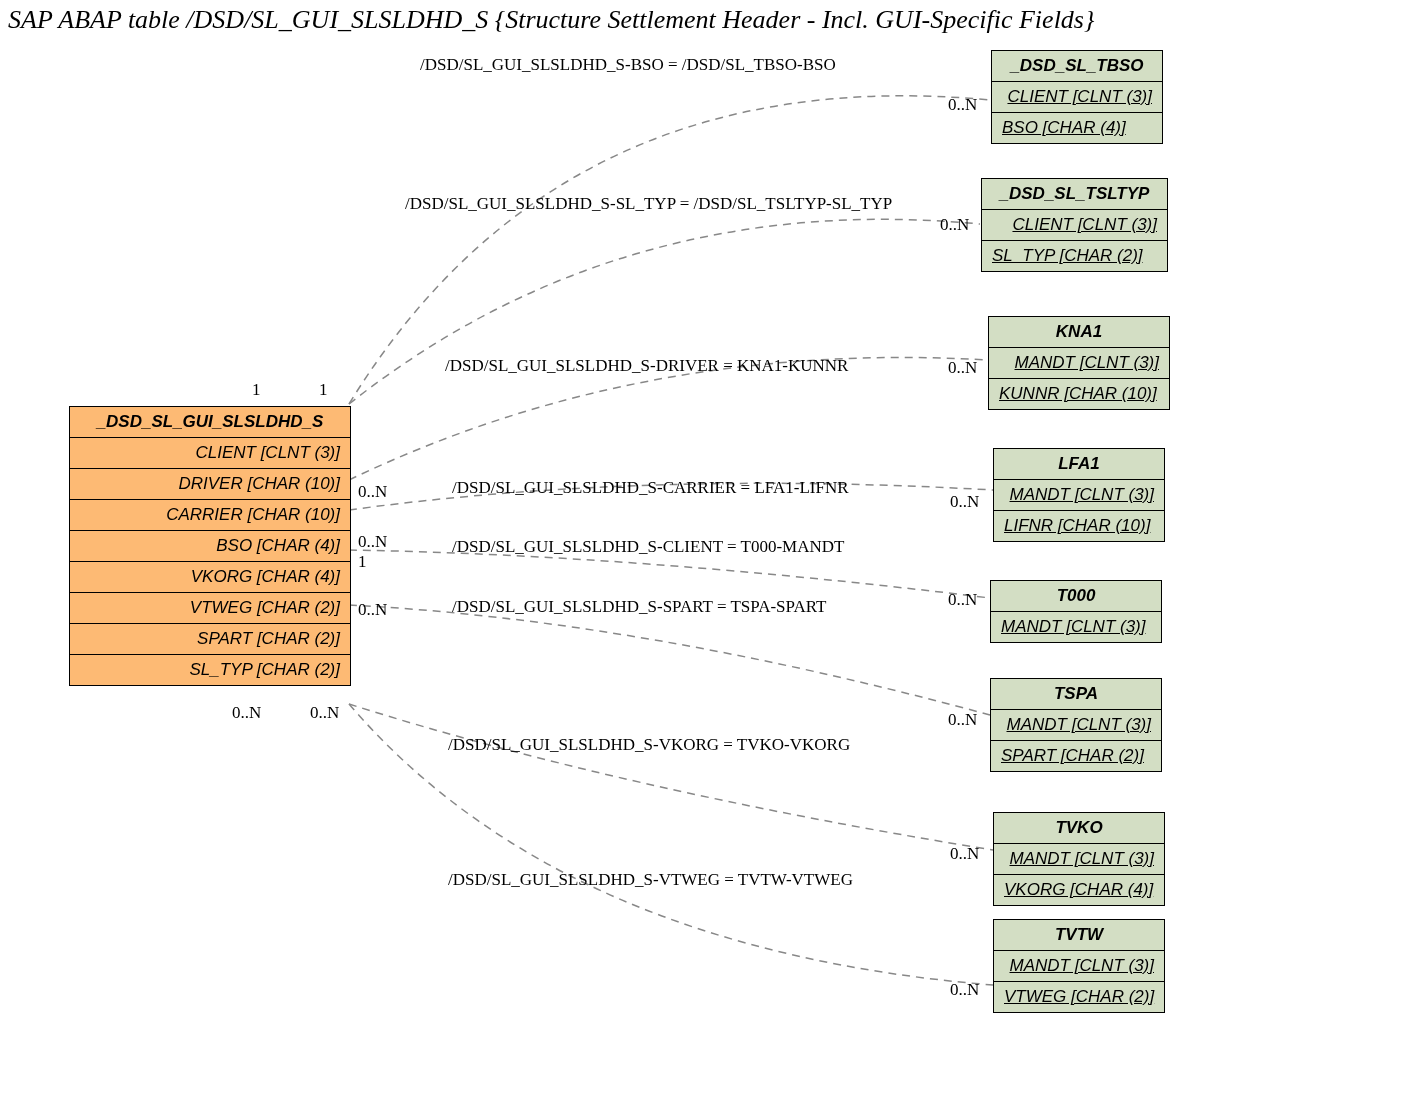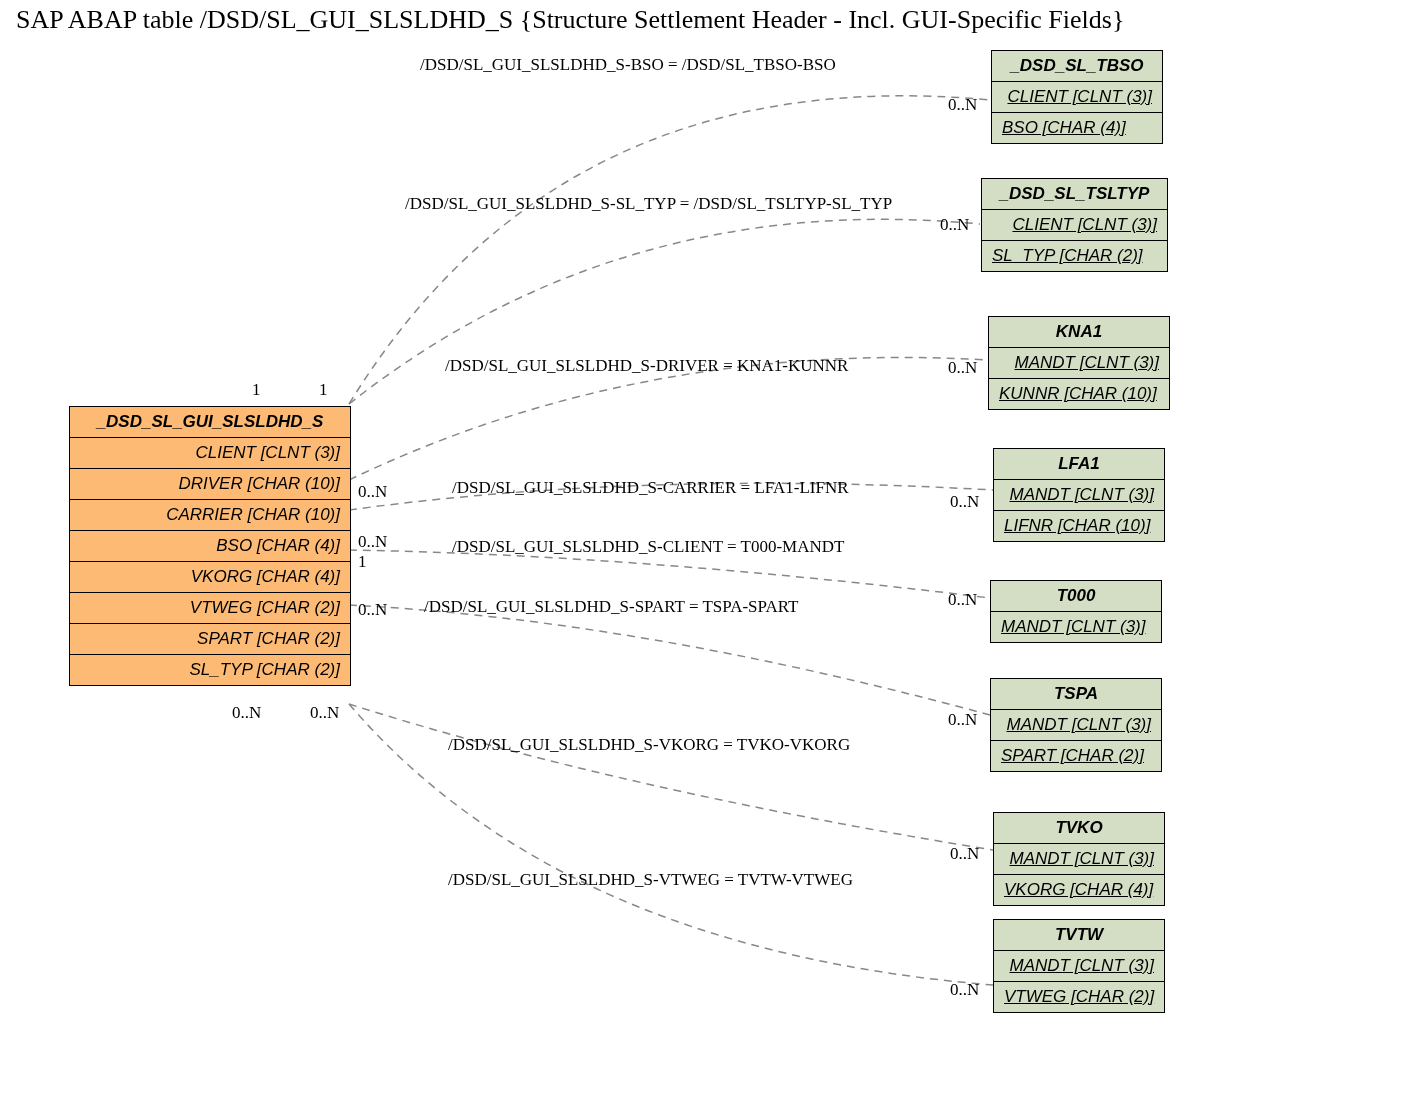--- a/index.html
+++ b/index.html
@@ -7,23 +7,24 @@
     padding: 0;
     font-family: Arial, Helvetica, sans-serif;
     background: #fff;
     width: 1415px;
     height: 1104px;
     position: relative;
   }
   .title {
     position: absolute;
     top: 5px;
-    left: 16px;
+    left: 8px;
     font-size: 26px;
     font-family: "Times New Roman", serif;
+    font-style: italic;
   }
   svg {
     position: absolute;
     top: 0;
     left: 0;
   }
   .entity {
     position: absolute;
     border: 1px solid #000;
   }
@@ -131,21 +132,21 @@
   <div class="cell entity-header">TVTW</div>
   <div class="cell fk-italic underline">MANDT [CLNT (3)]</div>
   <div class="cell underline">VTWEG [CHAR (2)]</div>
 </div>
 
 <div class="rel-label" style="left:420px; top:55px;">/DSD/SL_GUI_SLSLDHD_S-BSO = /DSD/SL_TBSO-BSO</div>
 <div class="rel-label" style="left:405px; top:194px;">/DSD/SL_GUI_SLSLDHD_S-SL_TYP = /DSD/SL_TSLTYP-SL_TYP</div>
 <div class="rel-label" style="left:445px; top:356px;">/DSD/SL_GUI_SLSLDHD_S-DRIVER = KNA1-KUNNR</div>
 <div class="rel-label" style="left:452px; top:478px;">/DSD/SL_GUI_SLSLDHD_S-CARRIER = LFA1-LIFNR</div>
 <div class="rel-label" style="left:452px; top:537px;">/DSD/SL_GUI_SLSLDHD_S-CLIENT = T000-MANDT</div>
-<div class="rel-label" style="left:424px; top:597px;">/DSD/SL_GUI_SLSLDHD_S-SPART = TSPA-SPART</div>
+<div class="rel-label" style="left:452px; top:597px;">/DSD/SL_GUI_SLSLDHD_S-SPART = TSPA-SPART</div>
 <div class="rel-label" style="left:448px; top:735px;">/DSD/SL_GUI_SLSLDHD_S-VKORG = TVKO-VKORG</div>
 <div class="rel-label" style="left:448px; top:870px;">/DSD/SL_GUI_SLSLDHD_S-VTWEG = TVTW-VTWEG</div>
 
 <div class="card-label" style="left:252px; top:380px;">1</div>
 <div class="card-label" style="left:319px; top:380px;">1</div>
 <div class="card-label" style="left:358px; top:482px;">0..N</div>
 <div class="card-label" style="left:358px; top:532px;">0..N</div>
 <div class="card-label" style="left:358px; top:552px;">1</div>
 <div class="card-label" style="left:358px; top:600px;">0..N</div>
 <div class="card-label" style="left:232px; top:703px;">0..N</div>

